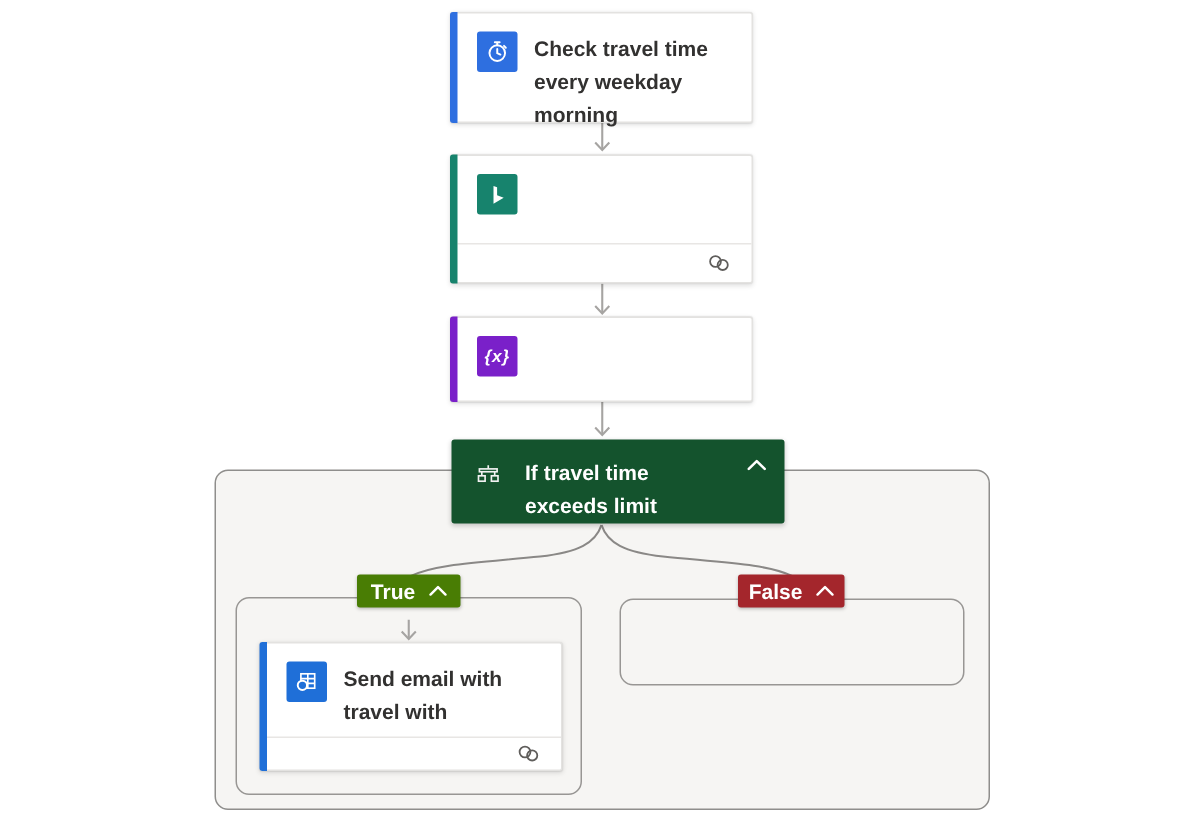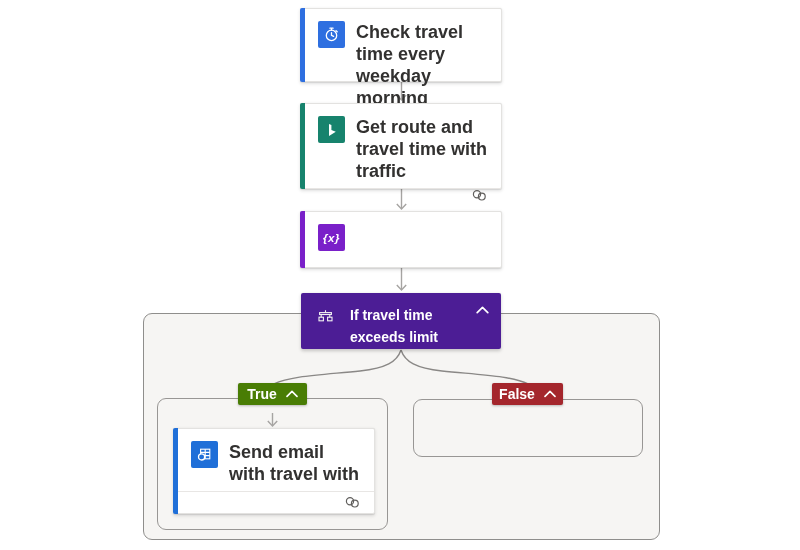--- a/index.html
+++ b/index.html
@@ -11,21 +11,21 @@
   .scope.inner{background:transparent;border-color:#989694;}
 
   
   .card{position:absolute;background:#ffffff;border:1px solid #e3e2e0;border-radius:2px;
         box-shadow:0 1.2px 3.6px rgba(0,0,0,.12),0 .3px .9px rgba(0,0,0,.08);
         box-sizing:border-box;display:flex;flex-direction:column;}
   .stripe{position:absolute;left:-1px;top:-1px;bottom:-1px;width:5px;border-radius:2px 0 0 2px;}
   .card-body{display:flex;align-items:flex-start;padding:9px 10px 6px 17px;flex:1;}
   .icon-sq{width:27px;height:27px;border-radius:2px;display:flex;align-items:center;justify-content:center;
            flex-shrink:0;margin-right:11px;margin-top:3px;}
-  .card-title{font-size:18px;font-weight:600;color:#323130;line-height:22px;max-width:142px;padding-top:3px;}
+  .card-title{font-size:14px;font-weight:600;color:#323130;line-height:22px;max-width:142px;padding-top:3px;}
   .card-footer{border-top:1px solid #e8e6e4;height:25px;display:flex;align-items:center;
                justify-content:flex-end;padding-right:13px;margin-left:4px;}
 
   
   .condition{position:absolute;border-radius:2px;display:flex;align-items:flex-start;color:#ffffff;
              box-shadow:0 1.2px 3.6px rgba(0,0,0,.2);box-sizing:border-box;padding:10px 12px 10px 14px;}
   .condition-title{font-size:14px;font-weight:600;line-height:22px;max-width:112px;padding-top:1px;}
   .condition-icon-wrap{width:19px;margin:6px 15px 0 1px;flex-shrink:0;}
   .cond-chevron{position:absolute;right:12px;top:13px;cursor:pointer;}
 
@@ -69,21 +69,20 @@
   </svg>
 
   <div class="card z3" style="left:300px;top:103px;width:202px;height:86px;">
     <div class="stripe" style="background:#17836d"></div>
     <div class="card-body">
       <div class="icon-sq" style="background:#17836d">
         <svg width="16" height="16" viewBox="0 0 16 16">
           <path d="M5 2 L7.4 2.9 V8.1 L11.8 9.8 L5 13.9 Z" fill="#ffffff"></path>
         </svg>
       </div>
-      <div class="card-title">Get route and travel time with traffic</div>
     </div>
     <div class="card-footer">
       <svg width="17" height="13" viewBox="0 0 17 13" fill="none" stroke="#605e5c" stroke-width="1.2">
         <circle cx="6" cy="5.3" r="3.6"></circle>
           <circle cx="10.8" cy="7.6" r="3.4"></circle>
       </svg>
     </div>
   </div>
 
   <svg class="z2" style="position:absolute;left:393px;top:189px;" width="17" height="22">
@@ -102,21 +101,21 @@
     </div>
   </div>
 
   <svg class="z2" style="position:absolute;left:393px;top:268px;" width="17" height="24">
     <g stroke="#a6a4a2" stroke-width="1.4" fill="none">
       <path d="M8.5 0 V21.5"></path>
         <path d="M3.8 17 L8.5 22 L13.2 17"></path>
     </g>
   </svg>
 
-  <div class="condition z3" style="left:301px;top:293px;width:200px;height:56px;background:#4c1d95">
+  <div class="condition z3" style="left:301px;top:293px;width:222px;height:56px;background:#14532d">
     <div class="condition-icon-wrap">
       <svg width="19" height="15" viewBox="0 0 19 15" fill="none" stroke="#f2f2f2" stroke-width="1.1">
         <path d="M9.5 1.2 V3.6"></path>
         <rect x="3.6" y="3.6" width="11.8" height="1.9"></rect>
         <path d="M5.2 5.5 V8.2 M13.8 5.5 V8.2"></path>
         <rect x="3" y="8.2" width="4.4" height="3.6"></rect>
         <rect x="11.6" y="8.2" width="4.4" height="3.6"></rect>
       </svg>
     </div>
     <div class="condition-title">If travel time exceeds limit</div>

